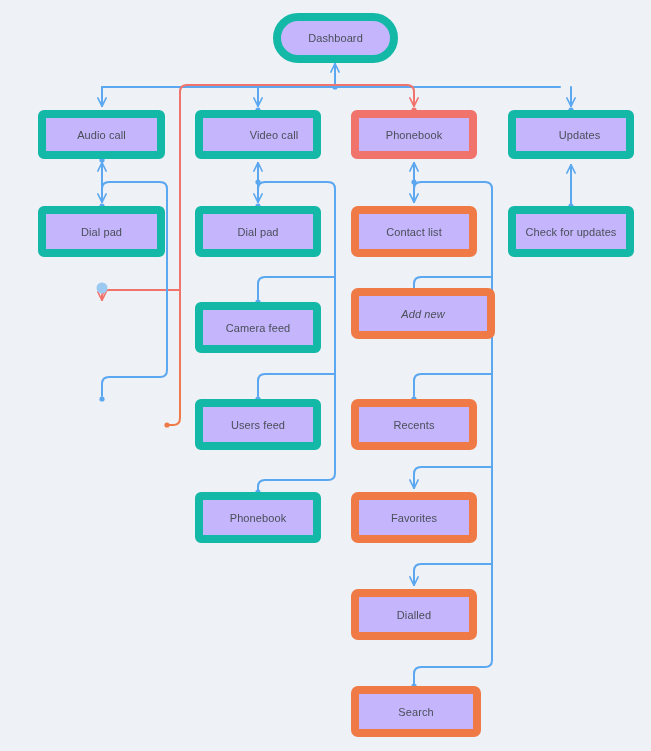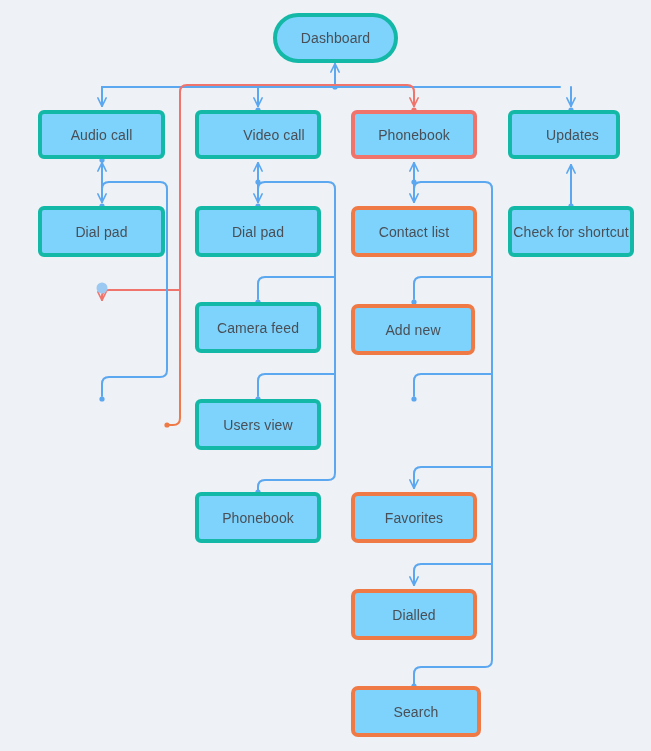--- a/index.html
+++ b/index.html
@@ -8,25 +8,25 @@
     background:#eef1f5;
     font-family:"Liberation Sans", sans-serif;
     overflow:hidden;
   }
   #canvas{position:relative;width:651px;height:751px;}
   svg.edges{position:absolute;left:0;top:0;width:651px;height:751px;pointer-events:none;}
 
   .node{
     position:absolute;
     box-sizing:border-box;
-    background:#7dd3fc;
-    border:4px solid #14b8a6;
+    background:#c4b5fd;
+    border:8px solid #14b8a6;
     border-radius:6px;
     display:flex;align-items:center;justify-content:center;
-    font-size:14px;
+    font-size:11px;
     color:#4a4f57;
     letter-spacing:.1px;
     text-align:center;
     z-index:2;
   }
   .node.pill{border-radius:26px;}
   .node.red{border-color:#f0736c;}
   .node.orange{border-color:#f07a46;border-radius:7px;}
   .nlabel{pointer-events:none;}
 </style>
@@ -134,45 +134,48 @@
   <div class="node" style="left:195px;top:110px;width:126px;height:49px;padding-left:32px;">
     <span class="nlabel">Video call</span>
   </div>
   <div class="node" style="left:195px;top:206px;width:126px;height:51px;">
     <span class="nlabel">Dial pad</span>
   </div>
   <div class="node" style="left:195px;top:302px;width:126px;height:51px;">
     <span class="nlabel">Camera feed</span>
   </div>
   <div class="node" style="left:195px;top:399px;width:126px;height:51px;">
-    <span class="nlabel">Users view</span>
+    <span class="nlabel">Users feed</span>
   </div>
   <div class="node" style="left:195px;top:492px;width:126px;height:51px;">
     <span class="nlabel">Phonebook</span>
   </div>
 
   <div class="node red" style="left:351px;top:110px;width:126px;height:49px;">
     <span class="nlabel">Phonebook</span>
   </div>
   <div class="node orange" style="left:351px;top:206px;width:126px;height:51px;">
     <span class="nlabel">Contact list</span>
   </div>
-  <div class="node orange" style="left:351px;top:304px;width:124px;height:51px;">
+  <div class="node orange" style="left:351px;top:288px;width:144px;height:51px;font-style:italic;">
     <span class="nlabel">Add new</span>
+  </div>
+  <div class="node orange" style="left:351px;top:399px;width:126px;height:51px;">
+    <span class="nlabel">Recents</span>
   </div>
   <div class="node orange" style="left:351px;top:492px;width:126px;height:51px;">
     <span class="nlabel">Favorites</span>
   </div>
   <div class="node orange" style="left:351px;top:589px;width:126px;height:51px;">
     <span class="nlabel">Dialled</span>
   </div>
   <div class="node orange" style="left:351px;top:686px;width:130px;height:51px;">
     <span class="nlabel">Search</span>
   </div>
 
-  <div class="node" style="left:508px;top:110px;width:112px;height:49px;padding-left:17px;">
+  <div class="node" style="left:508px;top:110px;width:126px;height:49px;padding-left:17px;">
     <span class="nlabel">Updates</span>
   </div>
   <div class="node" style="left:508px;top:206px;width:126px;height:51px;">
-    <span class="nlabel">Check for shortcut</span>
+    <span class="nlabel">Check for updates</span>
   </div>
 
 </div>
 
 </body></html>

